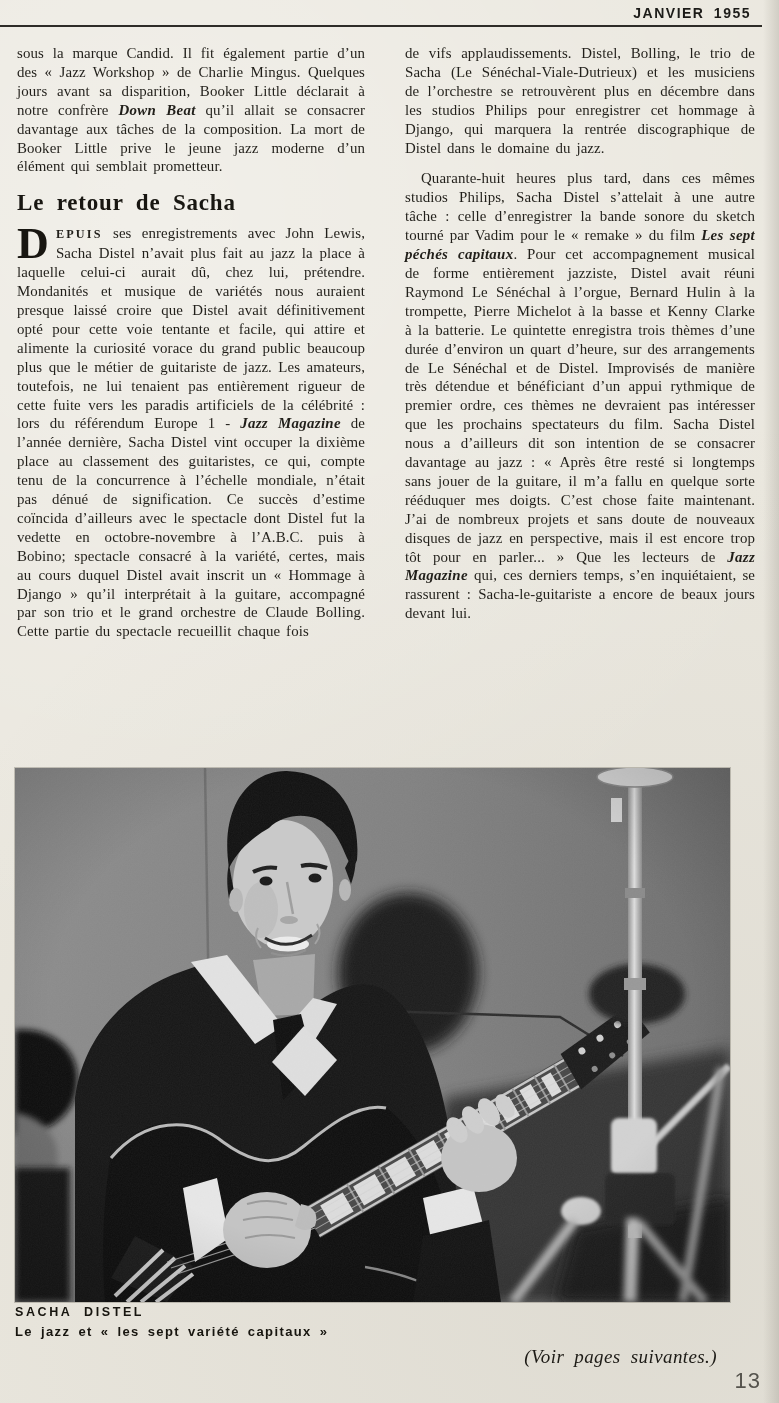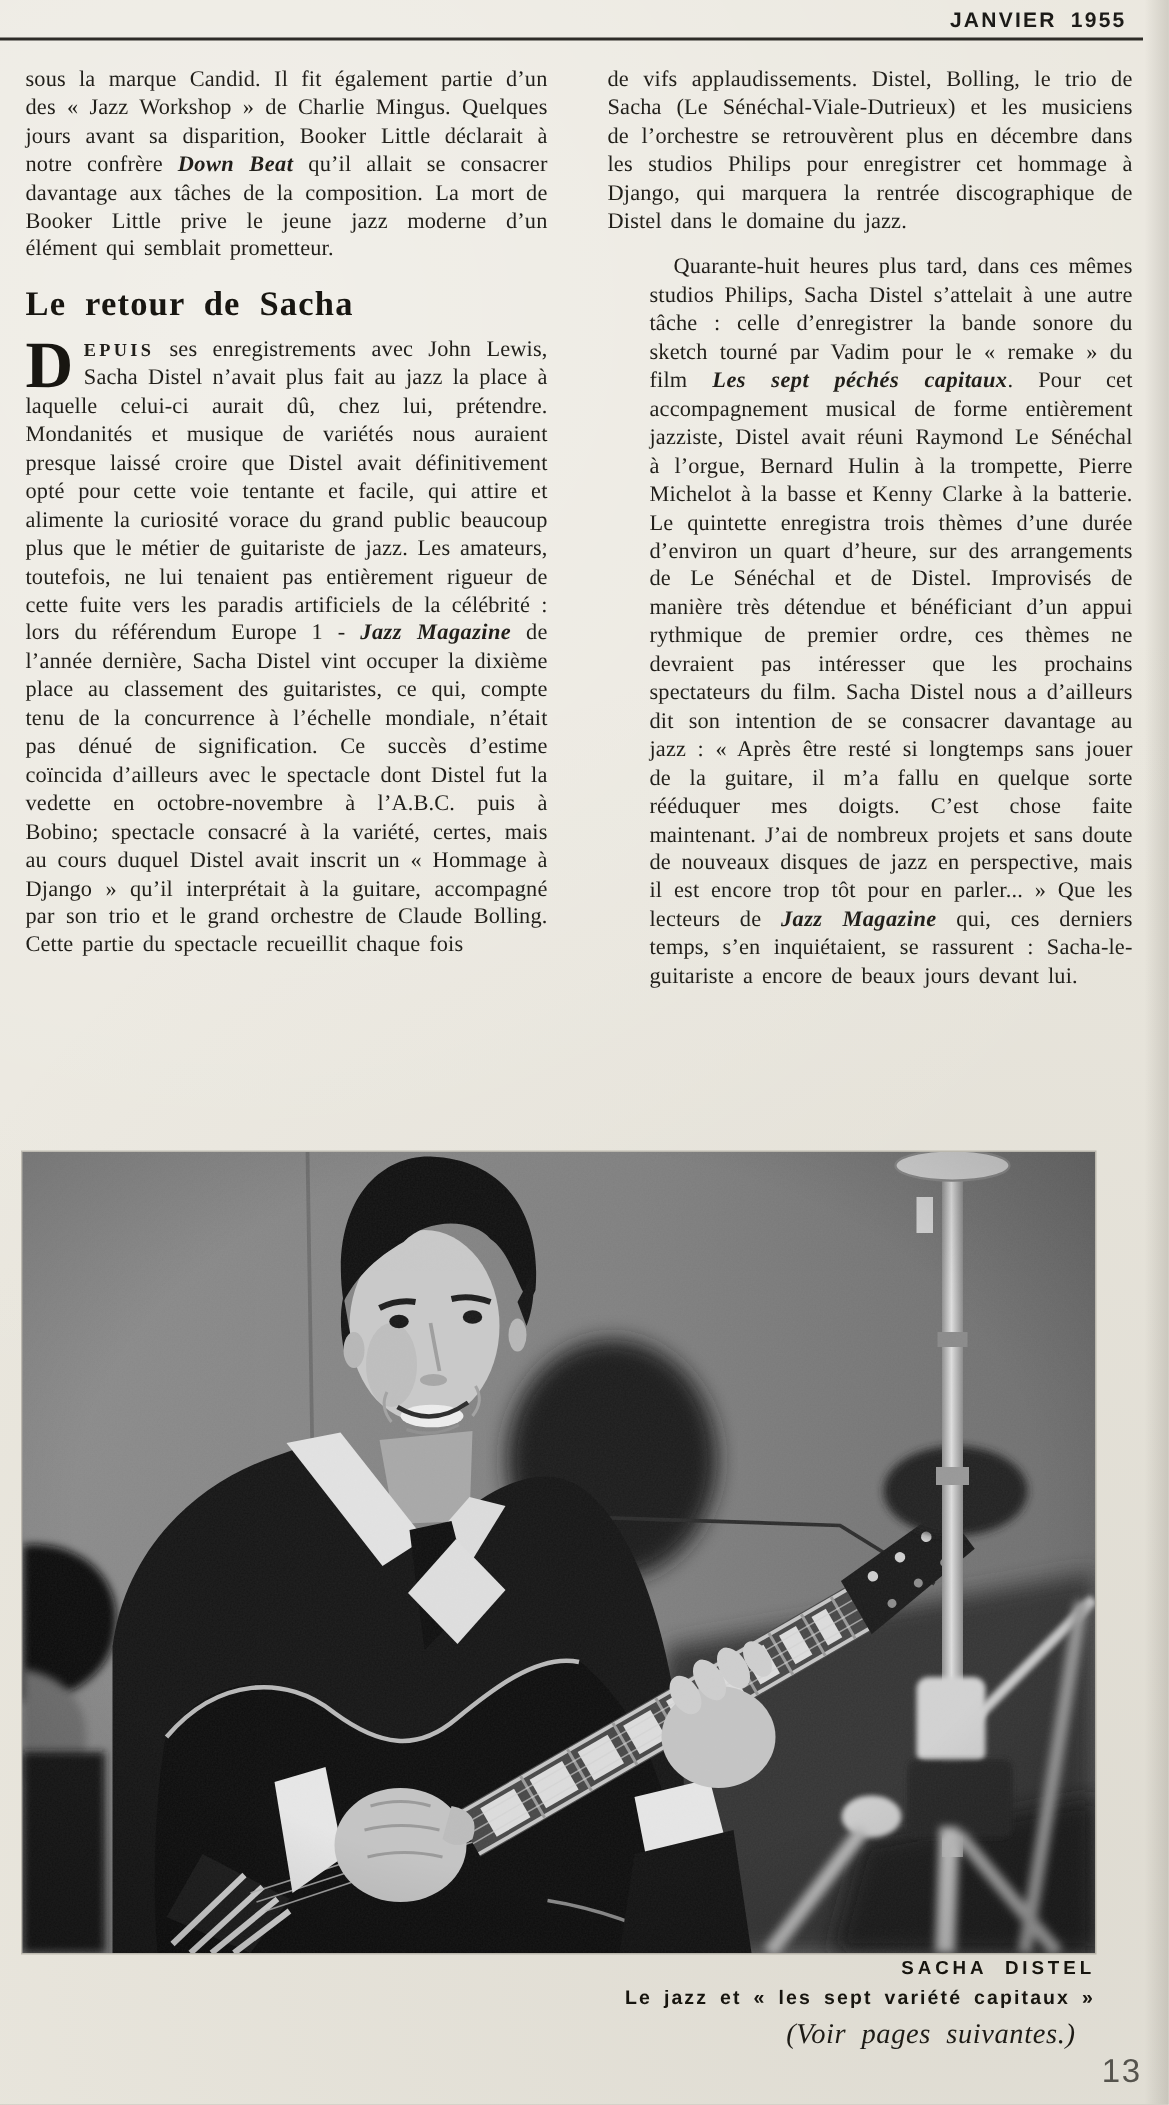--- a/index.html
+++ b/index.html
@@ -30,21 +30,21 @@
   }
   
   .col{
     position:absolute;top:44px;
     font-size:14.9px;line-height:18.9px;text-align:justify;
     letter-spacing:.1px;word-spacing:.14em;color:#211f1a;
   }
   .col-left{left:17px;width:348px;}
   .col-right{left:405px;width:350px;}
   .col p{margin:0;}
-  .col p.spaced{margin-top:12px;margin-left:28px;}
+  .col p.spaced{margin-top:12px;}
   .col p.indent{text-indent:16px;}
   .bi{font-style:italic;font-weight:bold;letter-spacing:.3px;}
   .section-heading{
     margin:14px 0 8px 0;
     font-size:23px;line-height:26px;font-weight:bold;letter-spacing:.8px;
     word-spacing:6px;color:#181611;text-align:left;
   }
   .dropcap{
     float:left;font-size:44px;line-height:33px;font-weight:bold;
     padding:3px 7px 0 0;color:#181611;
@@ -52,21 +52,21 @@
   .smallcaps{font-size:12.2px;letter-spacing:2.2px;font-weight:bold;}
   
   .photo{
     position:absolute;left:15px;top:768px;width:715px;height:534px;margin:0;
     box-shadow:0 0 0 1px rgba(60,55,45,.25), inset 0 0 18px rgba(0,0,0,.25);
     background:#7e7e7e;
   }
   .photo svg{display:block;width:100%;height:100%;}
   
   .caption{
-    position:absolute;left:15px;top:1305px;width:715px;text-align:right;
+    position:absolute;left:15px;top:1305px;width:715px;text-align:left;
     font-family:"Liberation Sans","DejaVu Sans",sans-serif;color:#17150f;
   }
   .caption-title{font-weight:bold;font-size:12.5px;letter-spacing:2.6px;word-spacing:6px;}
   .caption-sub{font-weight:bold;font-size:13px;letter-spacing:1.4px;word-spacing:3px;margin-top:5px;}
   
   .see-next{
     position:absolute;top:1346px;right:62px;
     font-size:19px;font-weight:normal;font-style:italic;letter-spacing:.4px;
     word-spacing:5px;color:#1d1b16;
   }

